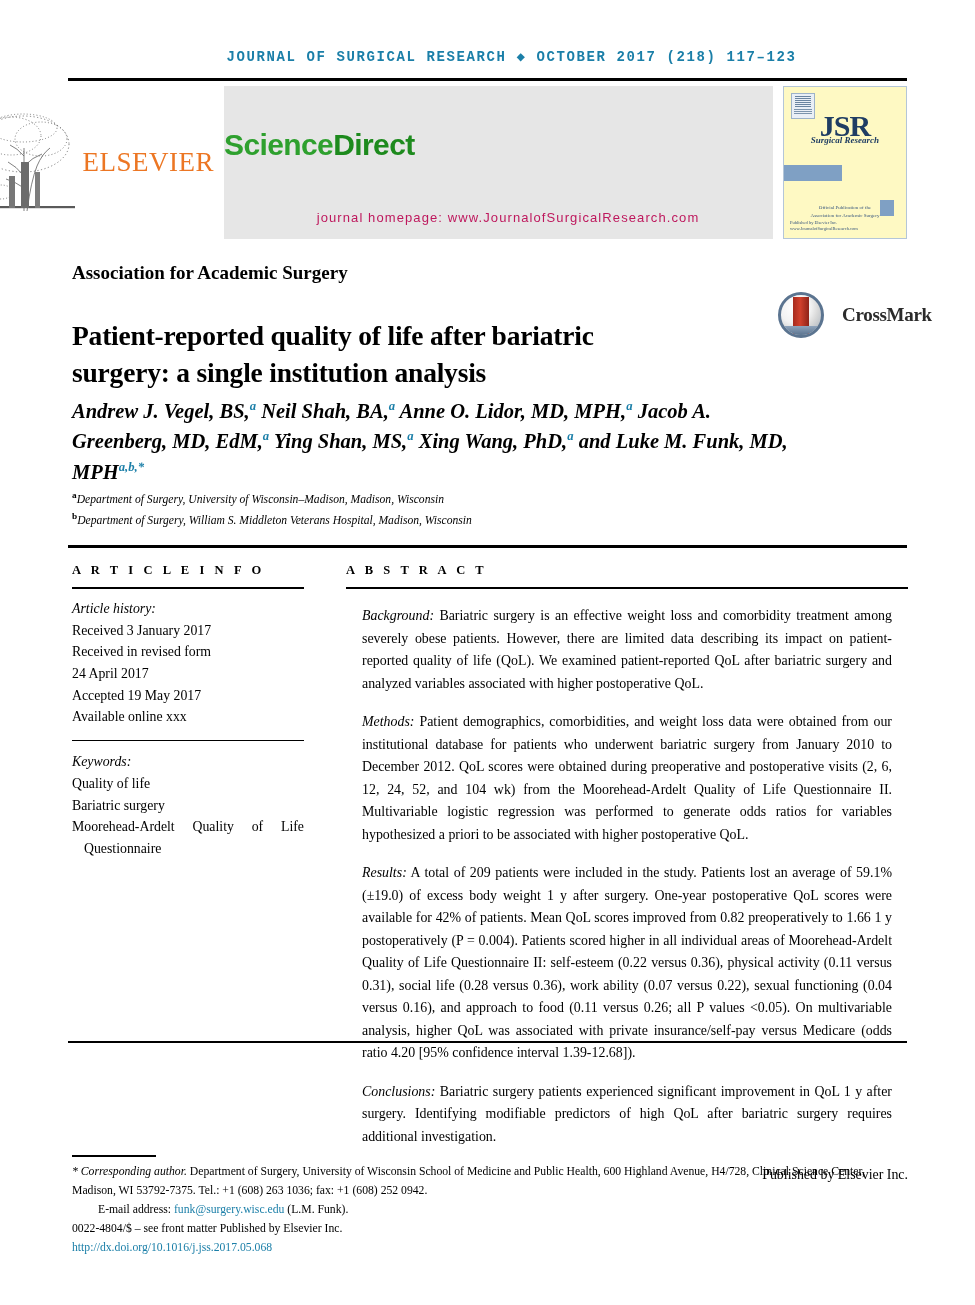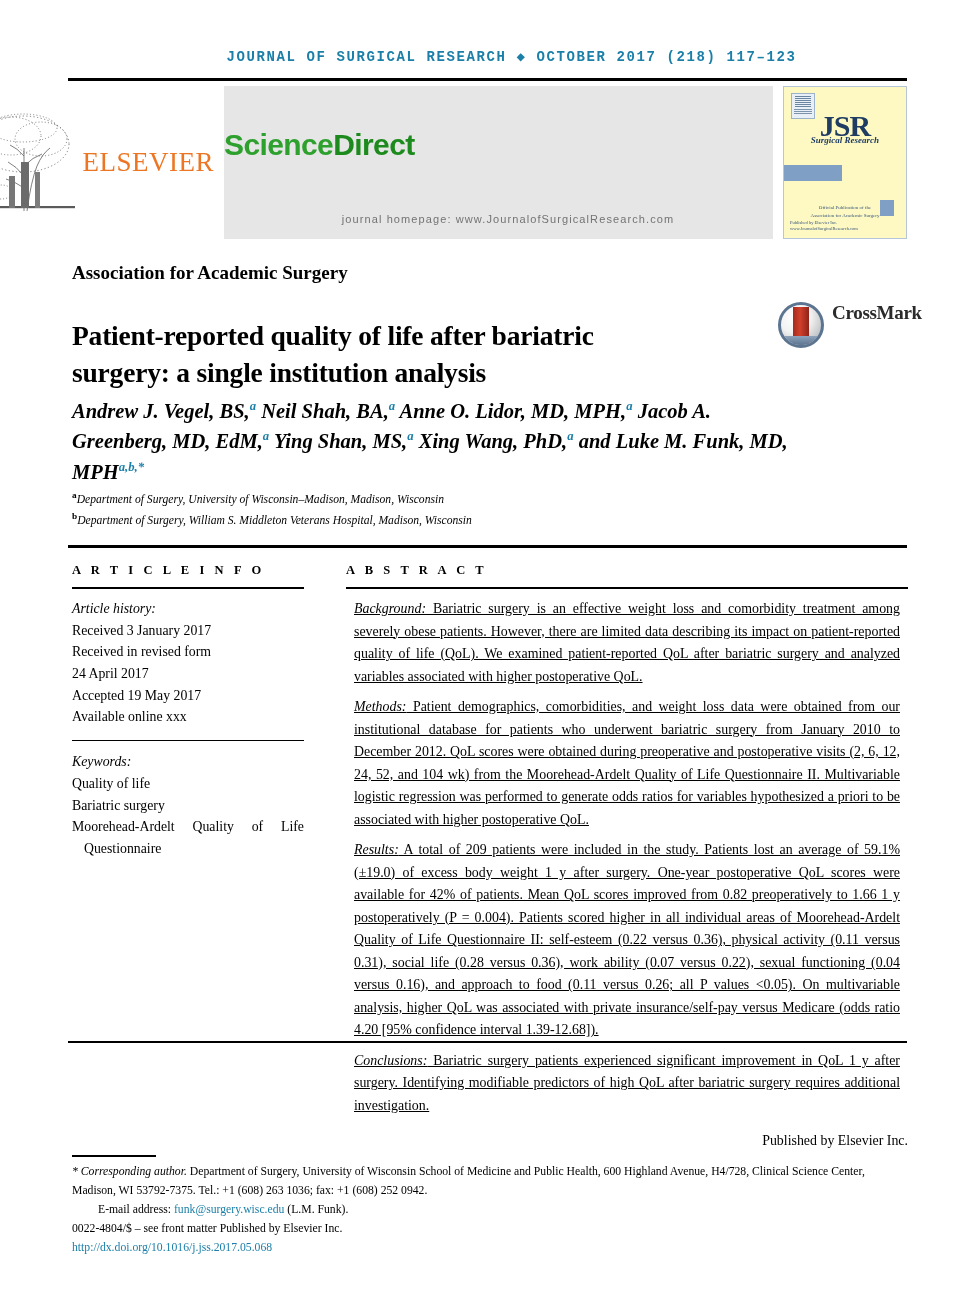--- a/index.html
+++ b/index.html
@@ -105,22 +105,22 @@
     font-weight: bold;
     letter-spacing: -0.6px;
   }
   .sd-logo .sci { color: #2ea02e; }
   .sd-logo .dir { color: #1d8a1d; }
   .sd-home {
     position: absolute;
     bottom: 14px; left: 0; right: 0;
     text-align: center;
     font-family: "Liberation Sans", sans-serif;
-    font-size: 11px;
-    color: #737373;
+    font-size: 13px;
+    color: #be185d;
     letter-spacing: 1.1px;
     padding-left: 19px;
   }
 
   .jsr-cover {
     width: 124px;
     flex: 0 0 124px;
     background: #fef9c3;
     border: 1px solid #b4c6d8;
     box-sizing: border-box;
@@ -216,23 +216,24 @@
     font-size: 27.5px;
     font-weight: bold;
     line-height: 1.32;
     letter-spacing: -0.2px;
   }
 
   
   .crossmark {
     position: absolute;
     left: 778px;
-    top: 302px;
+    top: 292px;
     display: flex;
-    align-items: flex-start;
+    align-items: center;
+    gap: 10px;
   }
   .cm-circle {
     width: 46px; height: 46px;
     border-radius: 50%;
     background: radial-gradient(circle at 35% 30%, #ffffff 0%, #f2f2f2 42%, #d9d9d9 60%, #9aa7b5 100%);
     border: 3px solid #5b7490;
     position: relative;
     box-sizing: border-box;
     overflow: hidden;
   }
@@ -347,21 +348,21 @@
   .kw-justify {
     text-align: justify;
   }
 
   .abstract {
     font-family: "Liberation Serif", serif;
     font-size: 13.9px;
     line-height: 1.62;
     text-align: justify;
   }
-  .abstract p { margin: 8px; text-decoration: underline; }
+  .abstract p { margin: 16px; }
   .abstract .lbl { font-style: italic; }
   .pub-by {
     text-align: right;
     font-family: "Liberation Serif", serif;
     font-size: 13.9px;
     margin-top: 13px;
   }
 
   .rule-bot {
     position: absolute;

